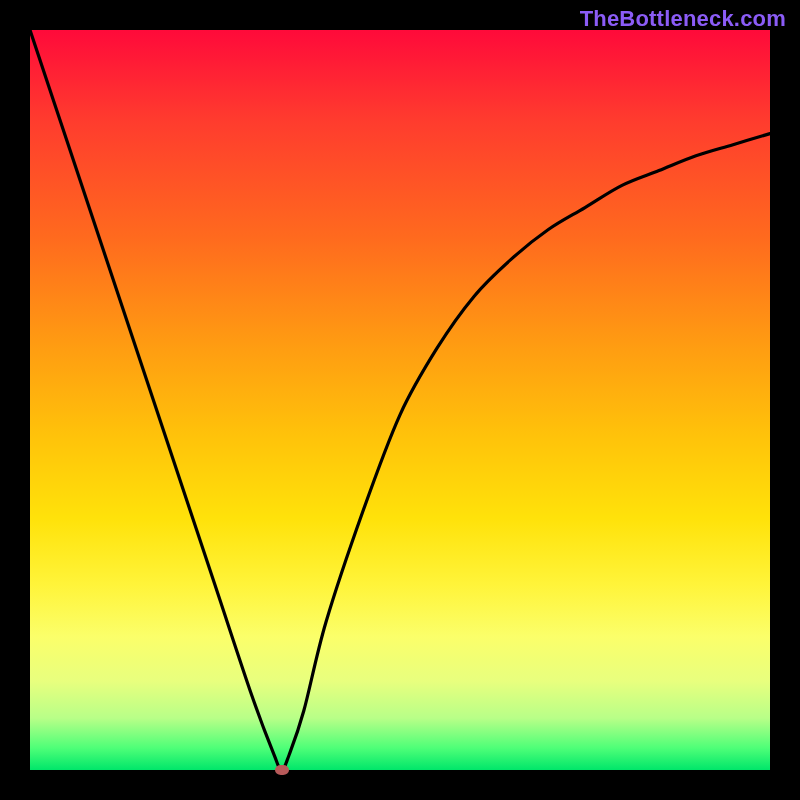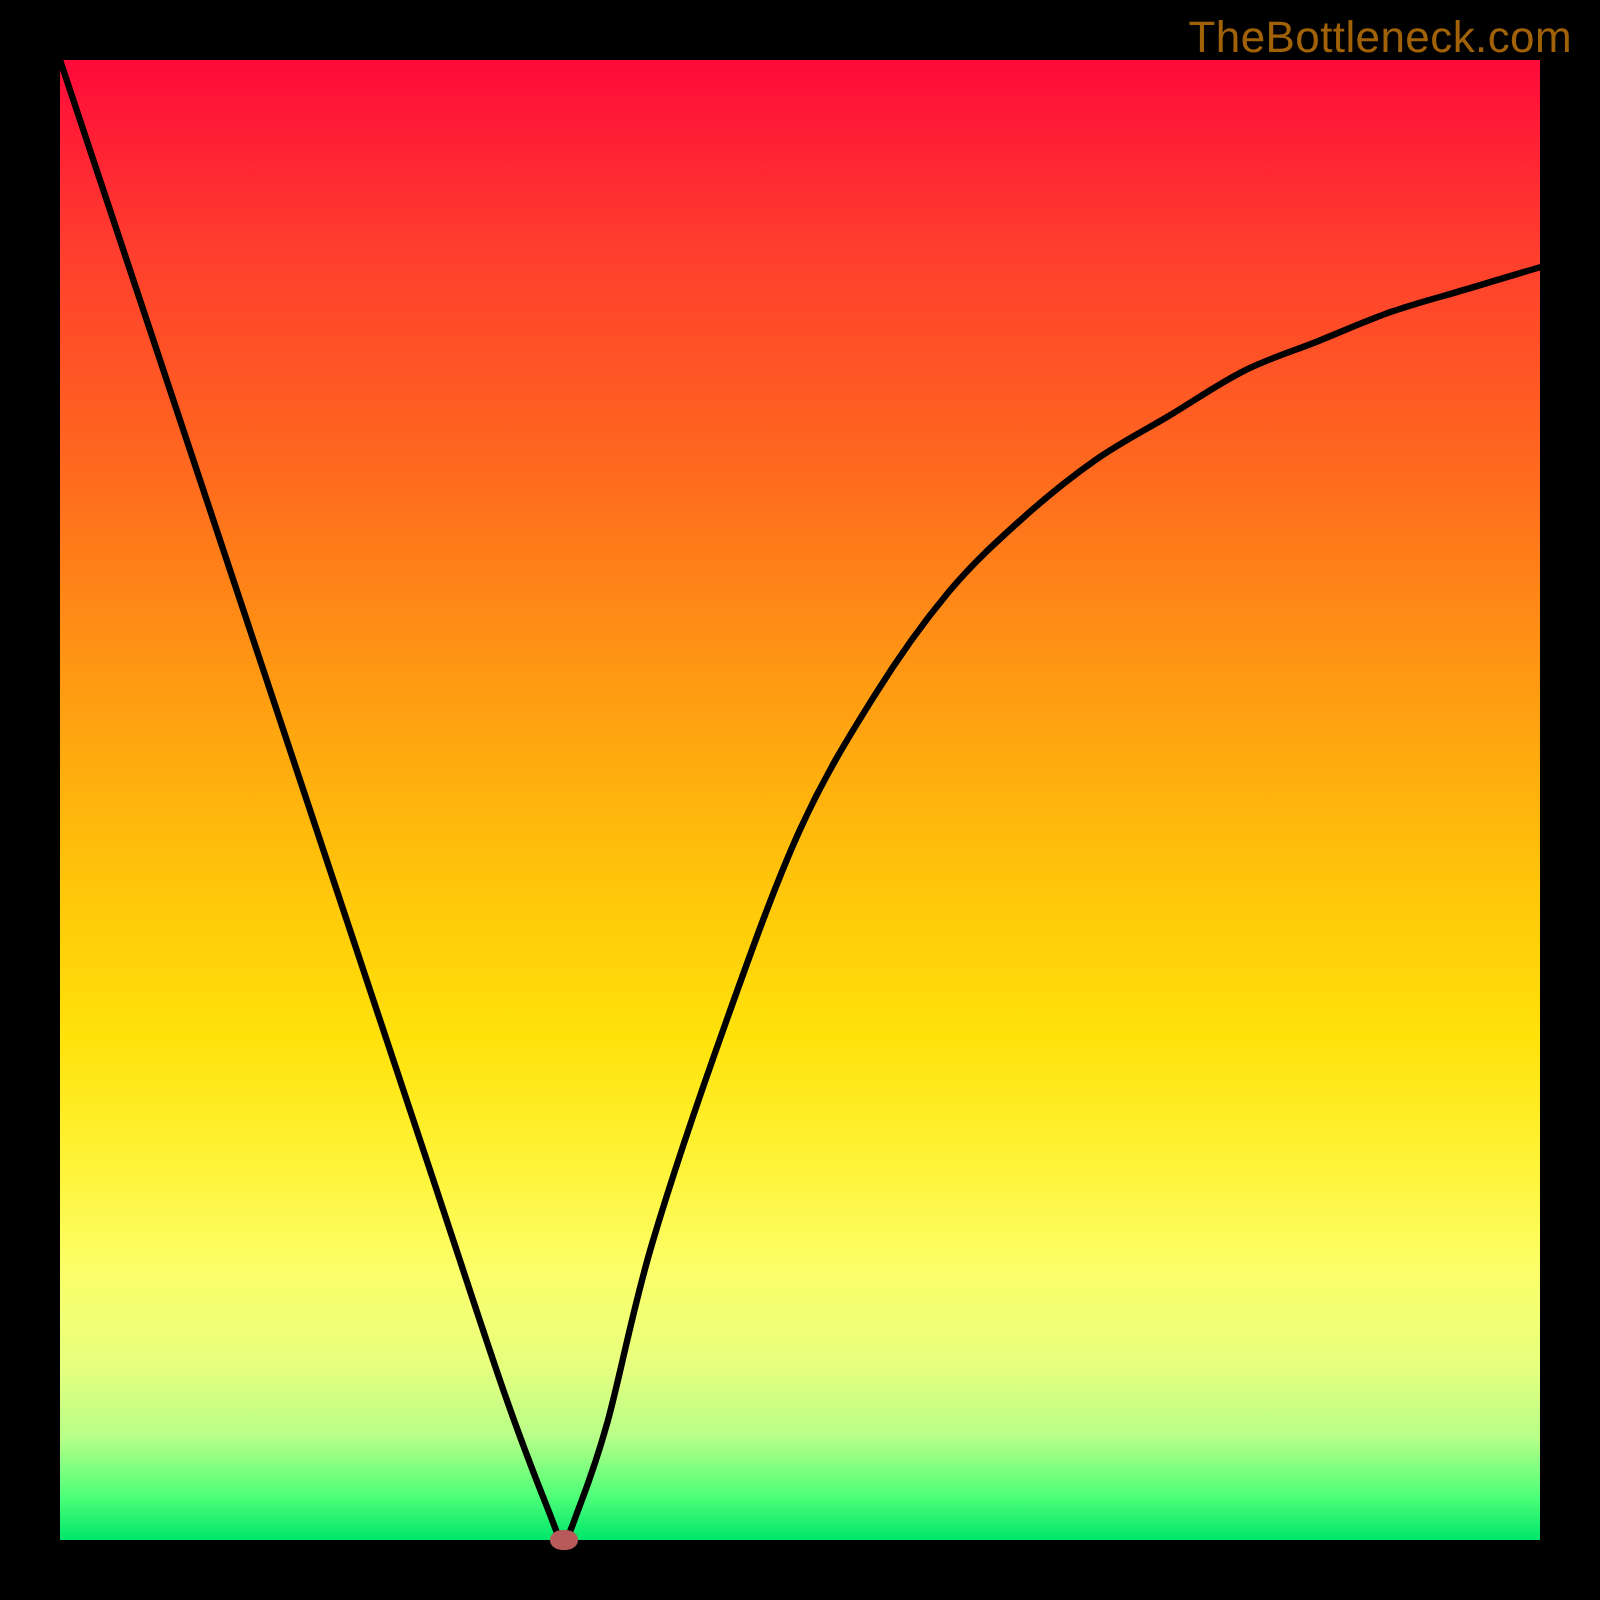--- a/index.html
+++ b/index.html
@@ -39,23 +39,23 @@
       #e8ff7e 88%,
       #b8ff88 93%,
       #4fff78 97%,
       #00e66a 100%
     );
   }
   .watermark {
     position: absolute;
     top: 6px;
     right: 14px;
-    color: #a16207;
+    color: #8b5cf6;
     font-size: 22px;
-    font-weight: 400;
+    font-weight: 700;
     letter-spacing: 0.2px;
   }
   svg.curve {
     position: absolute;
     left: 0;
     top: 0;
     width: 740px;
     height: 740px;
     overflow: visible;
   }

